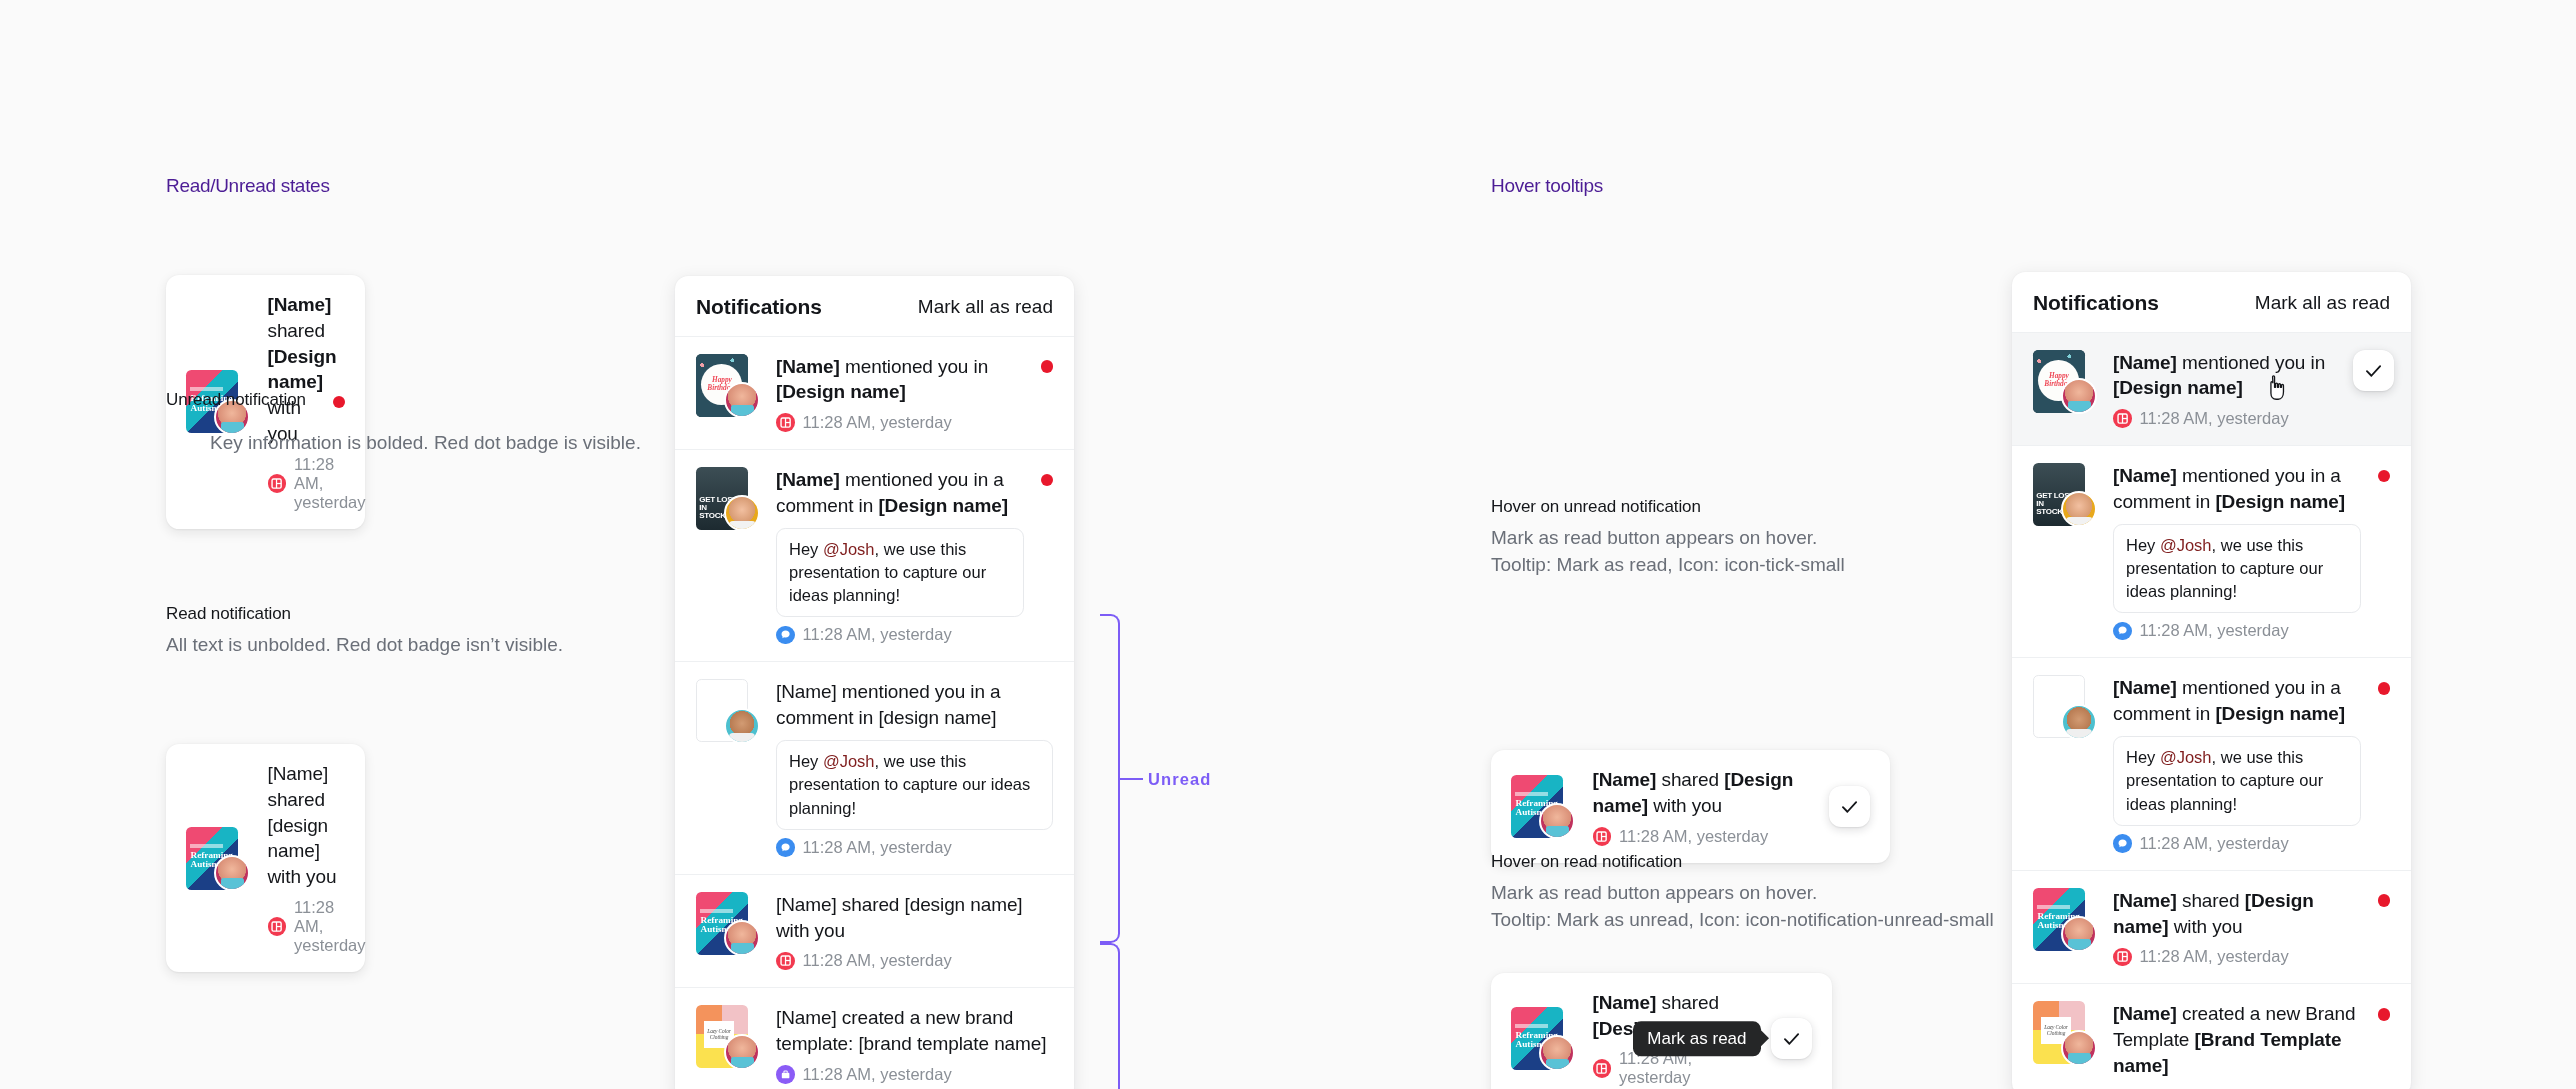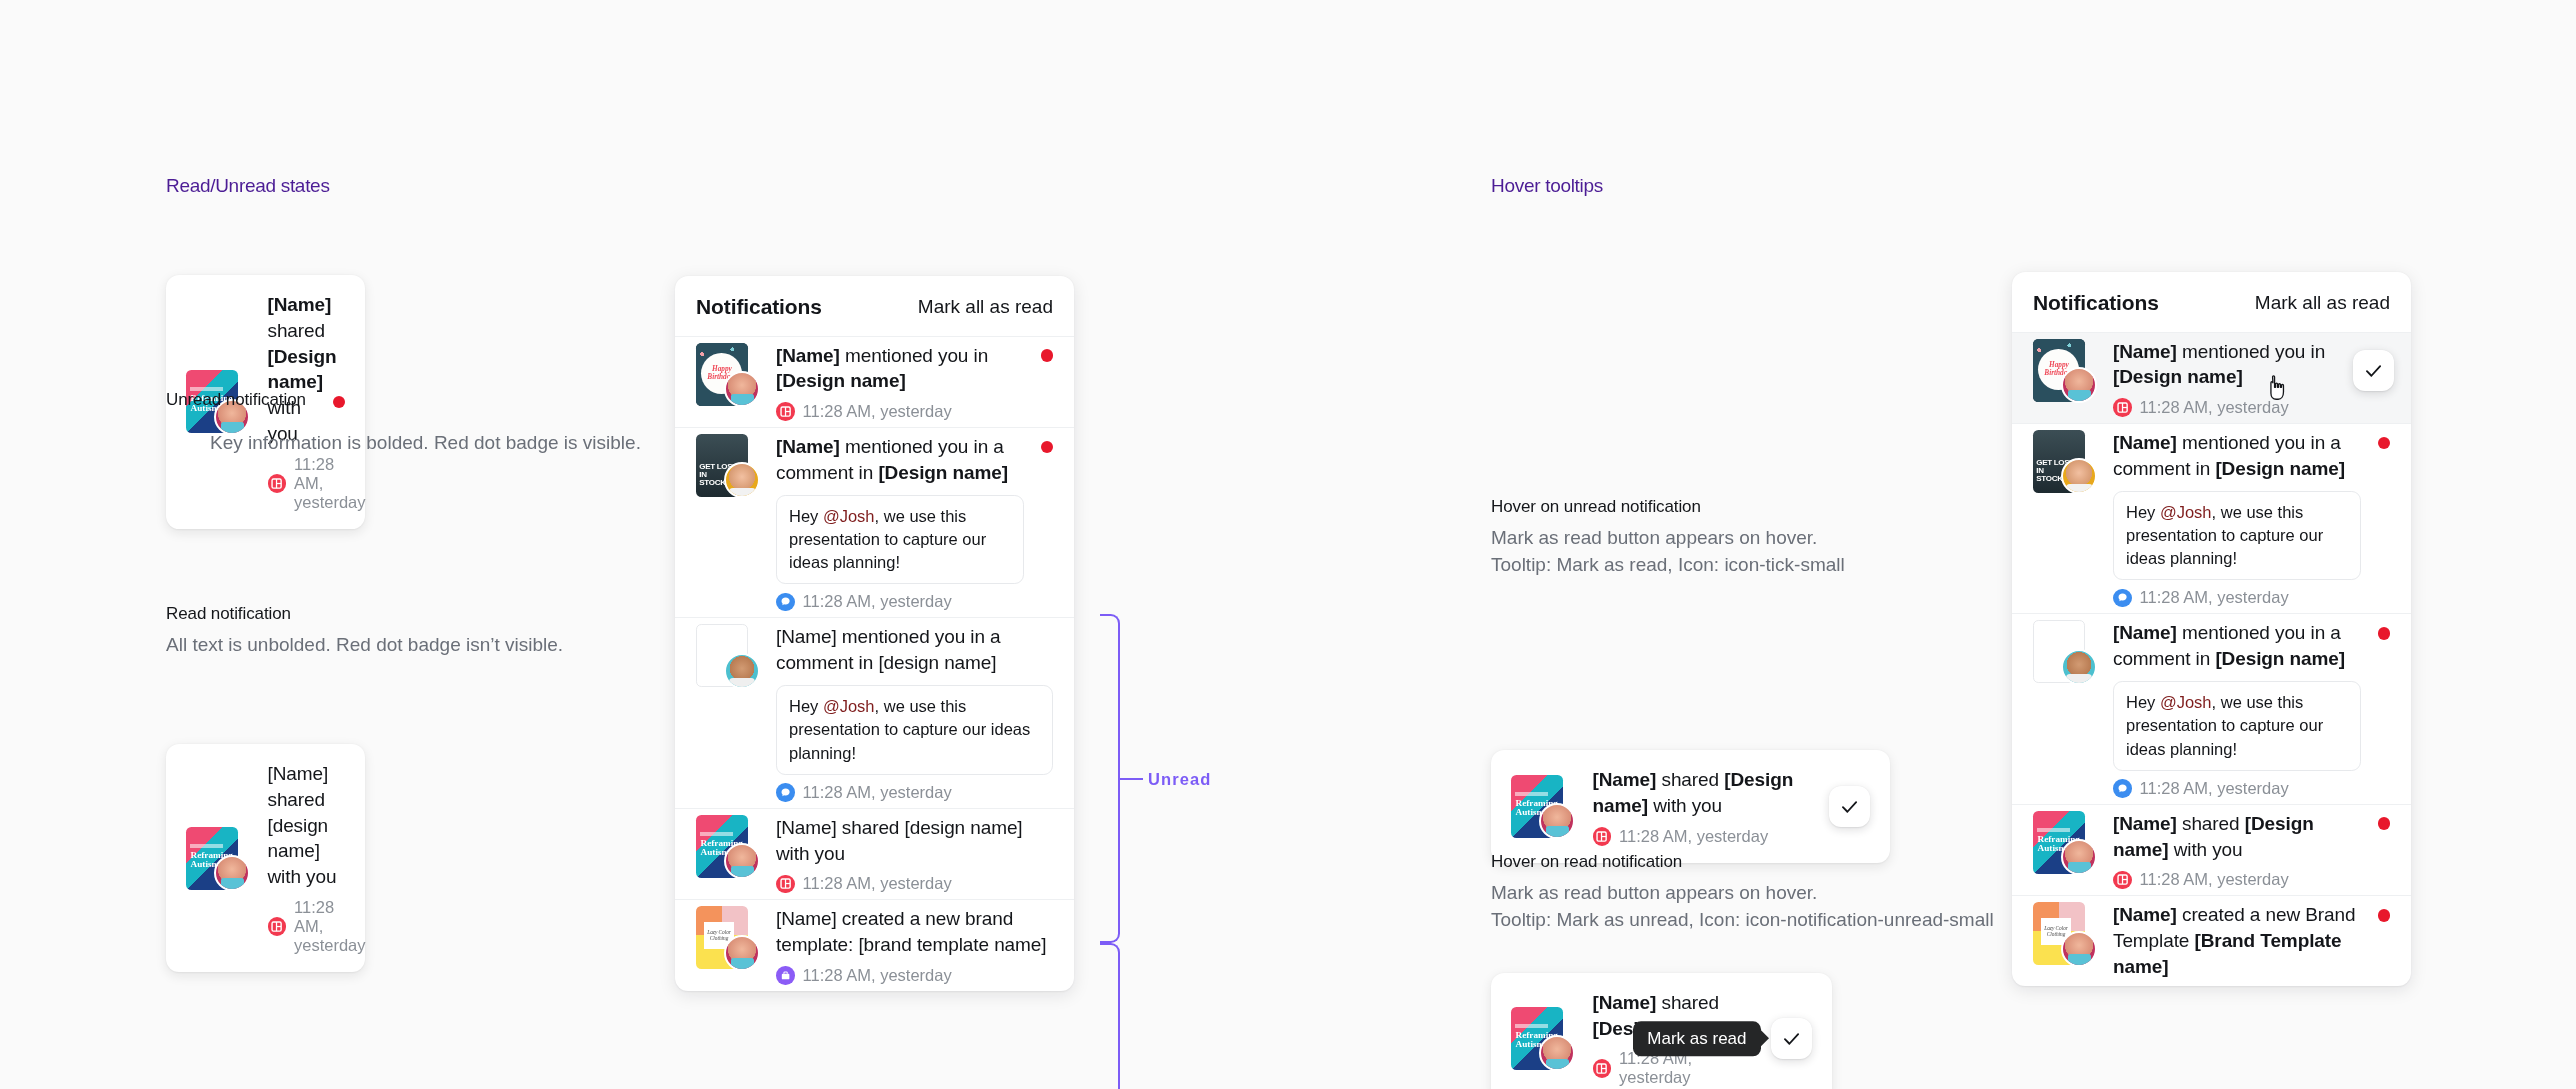--- a/index.html
+++ b/index.html
@@ -178,21 +178,21 @@
   }
   .panel-head {
     display: flex; align-items: center; justify-content: space-between;
     padding: 18.5px 21px 17px 21px;
     border-bottom: 1.3px solid #eef0f2;
   }
   .panel-head .h-title { font-size: 21px; font-weight: 700; color: #14161a; letter-spacing: -0.1px; }
   .panel-head .h-action { font-size: 19px; font-weight: 400; color: #14161a; cursor: pointer; }
   .row {
     display: flex; align-items: flex-start;
-    padding: 6px 21px;
+    padding: 17px 21px;
     border-bottom: 1.3px solid #eef0f2;
     position: relative;
   }
   .row:last-child { border-bottom: none; }
   .row.hovered { background: #f5f6f7; }
   .row .thumb-wrap { margin-right: 17px; }
   .row-dot { margin-top: 6.6px; }
 
   
   .act-btn {

